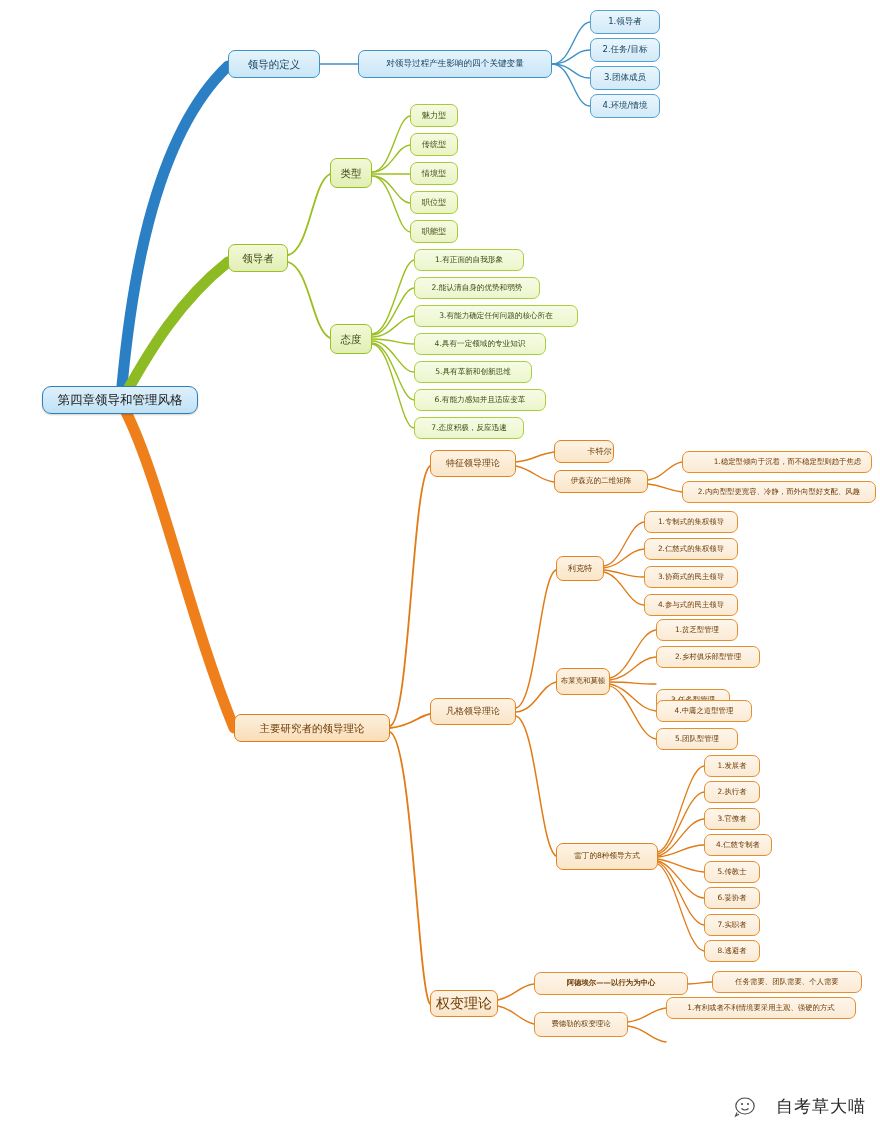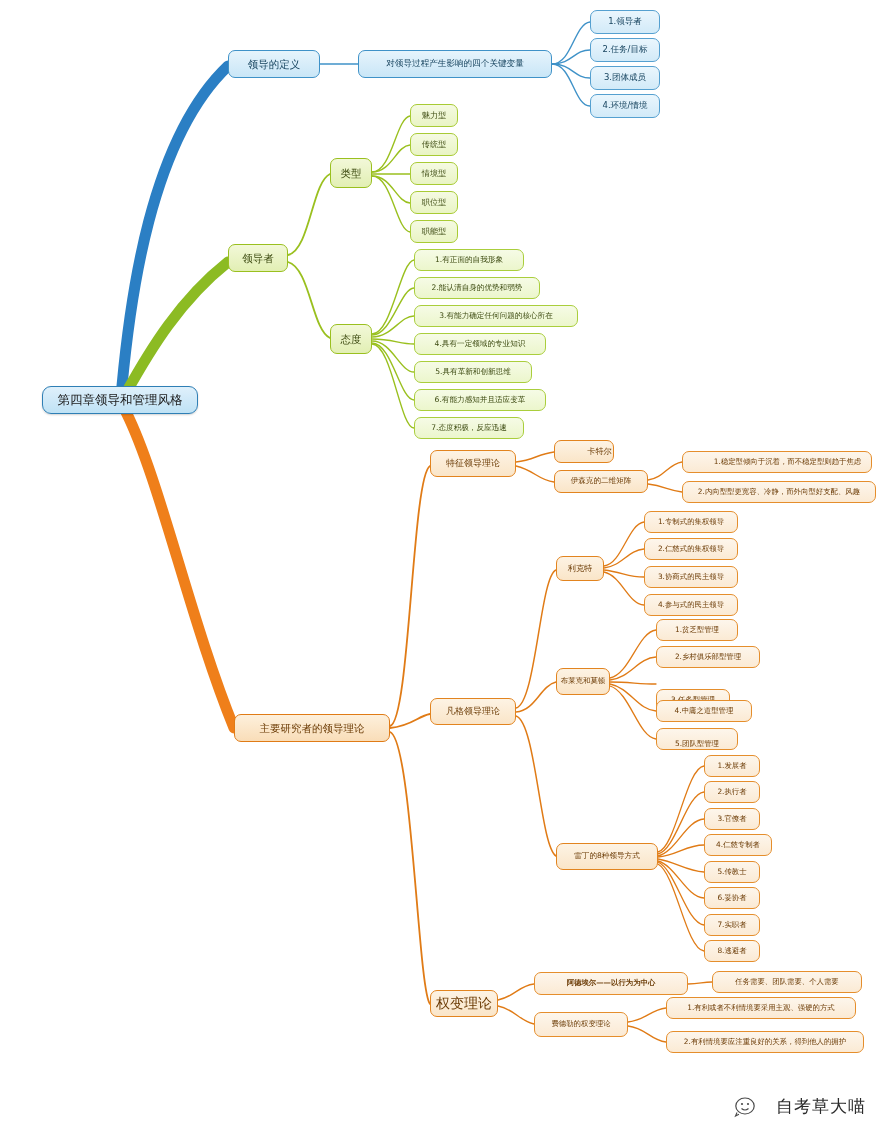--- a/index.html
+++ b/index.html
@@ -249,21 +249,21 @@
   </div>
   <div class="node n-orange-xs" style="left:656px;top:646px;width:104px;height:22px;">
     <span>2.乡村俱乐部型管理</span>
   </div>
   <div class="node n-orange-xs" style="left:656px;top:673px;width:74px;height:22px;margin-top:16px;">
     <span>3.任务型管理</span>
   </div>
   <div class="node n-orange-xs" style="left:656px;top:700px;width:96px;height:22px;">
     <span>4.中庸之道型管理</span>
   </div>
-  <div class="node n-orange-xs" style="left:656px;top:728px;width:82px;height:22px;align-items:flex-end;">
+  <div class="node n-orange-xs" style="left:656px;top:728px;width:82px;height:22px;">
     <span>5.团队型管理</span>
   </div>
 
   <div class="node n-orange-sm" style="left:556px;top:843px;width:102px;height:27px;font-size:7.6px;">
     <span>雷丁的8种领导方式</span>
   </div>
   <div class="node n-orange-xs" style="left:704px;top:755px;width:56px;height:22px;">
     <span>1.发展者</span>
   </div>
   <div class="node n-orange-xs" style="left:704px;top:781px;width:56px;height:22px;">
@@ -295,23 +295,20 @@
     <span>阿德埃尔——以行为为中心</span>
   </div>
   <div class="node n-orange-xs" style="left:712px;top:971px;width:150px;height:22px;">
     <span>任务需要、团队需要、个人需要</span>
   </div>
   <div class="node n-orange-xs" style="left:534px;top:1012px;width:94px;height:25px;font-size:7.4px;">
     <span>费德勒的权变理论</span>
   </div>
   <div class="node n-orange-xs" style="left:666px;top:997px;width:190px;height:22px;">
     <span>1.有利或者不利情境要采用主观、强硬的方式</span>
-  </div>
-  <div class="node n-orange-xs" style="left:666px;top:1031px;width:198px;height:22px;">
-    <span>2.有利情境要应注重良好的关系，得到他人的拥护</span>
   </div>
 
   <div id="watermark">
     <span class="wm-icon">
       <svg viewBox="0 0 26 22" width="26" height="22">
         <ellipse cx="11" cy="10" rx="9.2" ry="8" fill="none" stroke="#4a4a4a" stroke-width="1.2"></ellipse>
         <circle cx="8" cy="8" r="1.1" fill="#4a4a4a"></circle>
         <circle cx="14" cy="8" r="1.1" fill="#4a4a4a"></circle>
         <path d="M7.5,12.5 Q11,15.5 14.5,12.5" fill="none" stroke="#4a4a4a" stroke-width="1.2"></path>
         <path d="M3,16.5 L1.5,20 L5,18.2" fill="none" stroke="#4a4a4a" stroke-width="1.1"></path>

